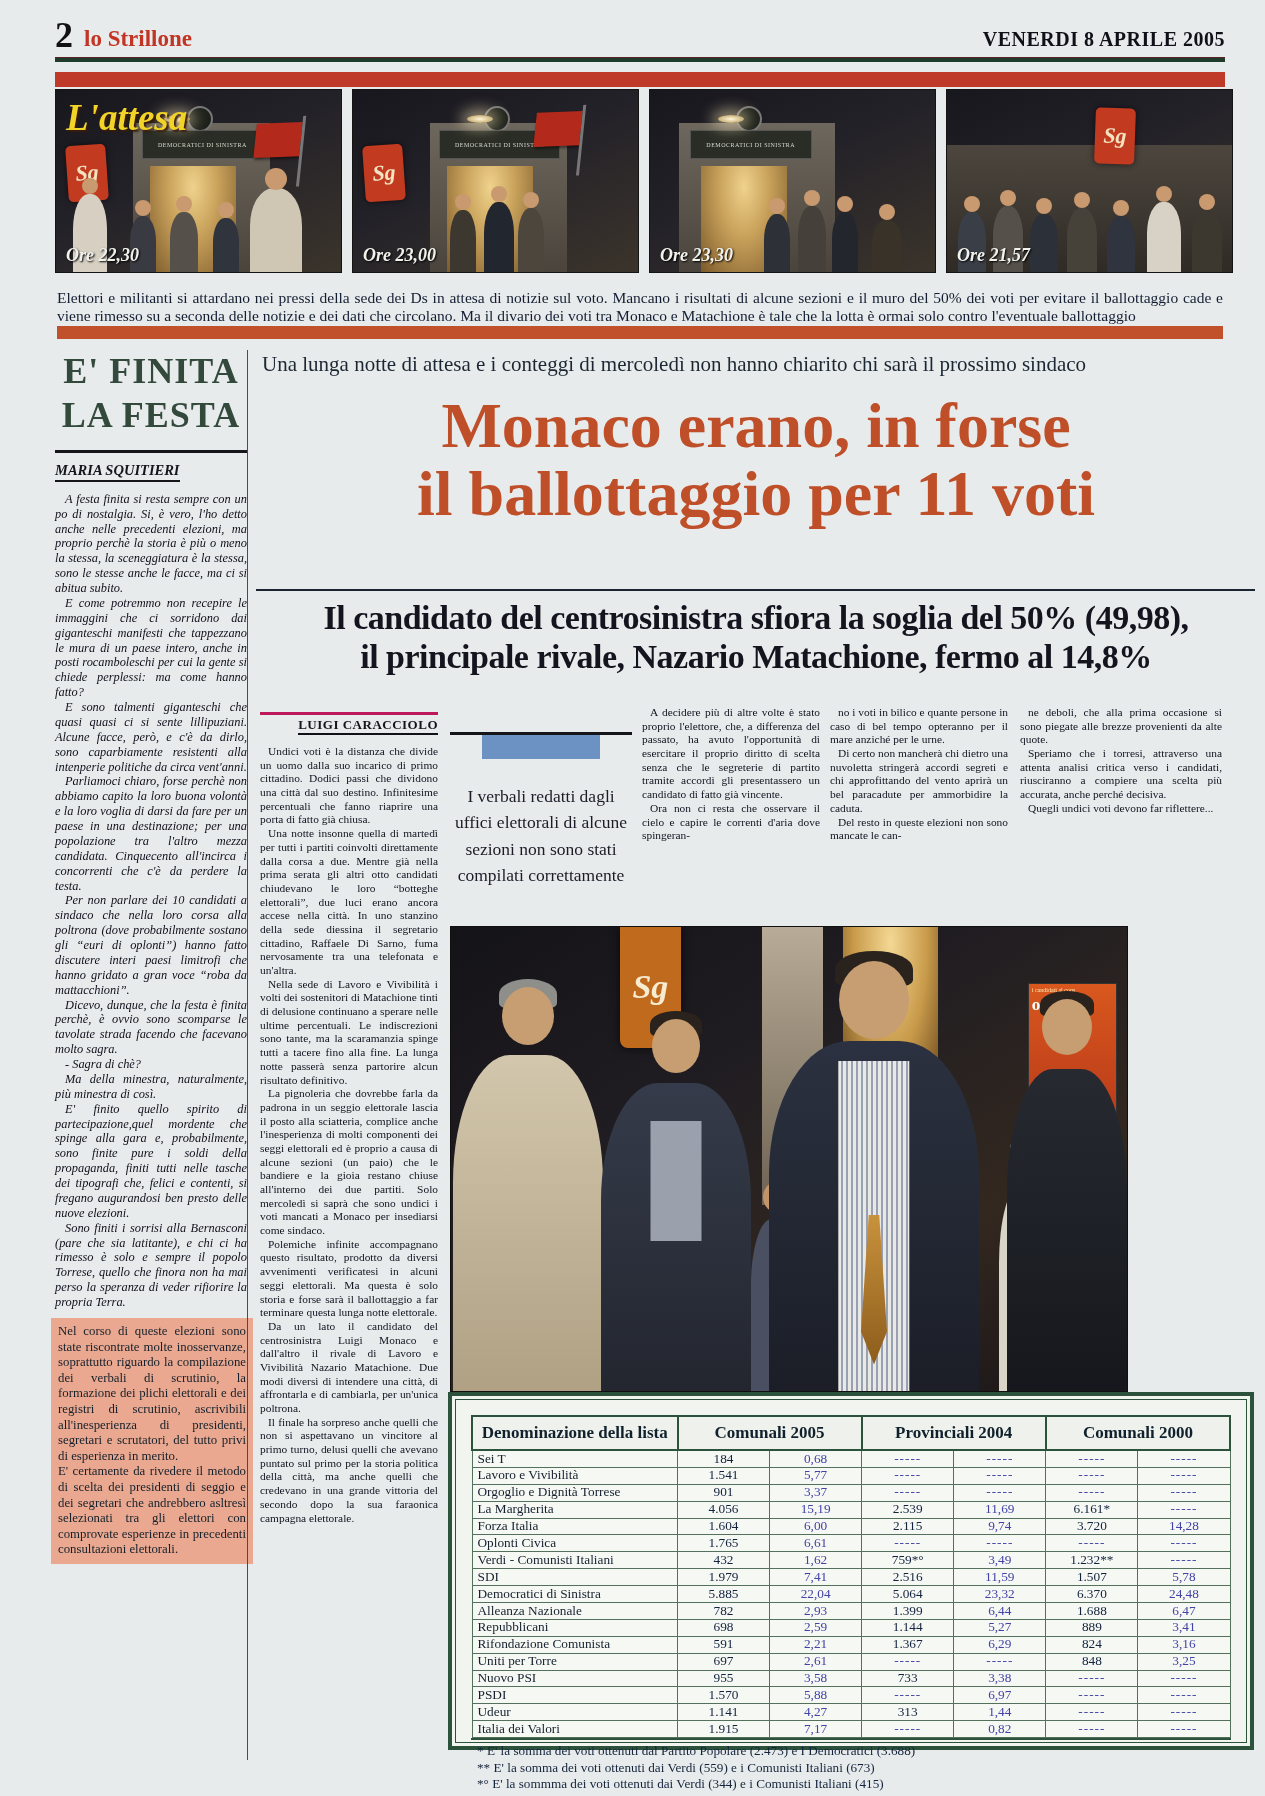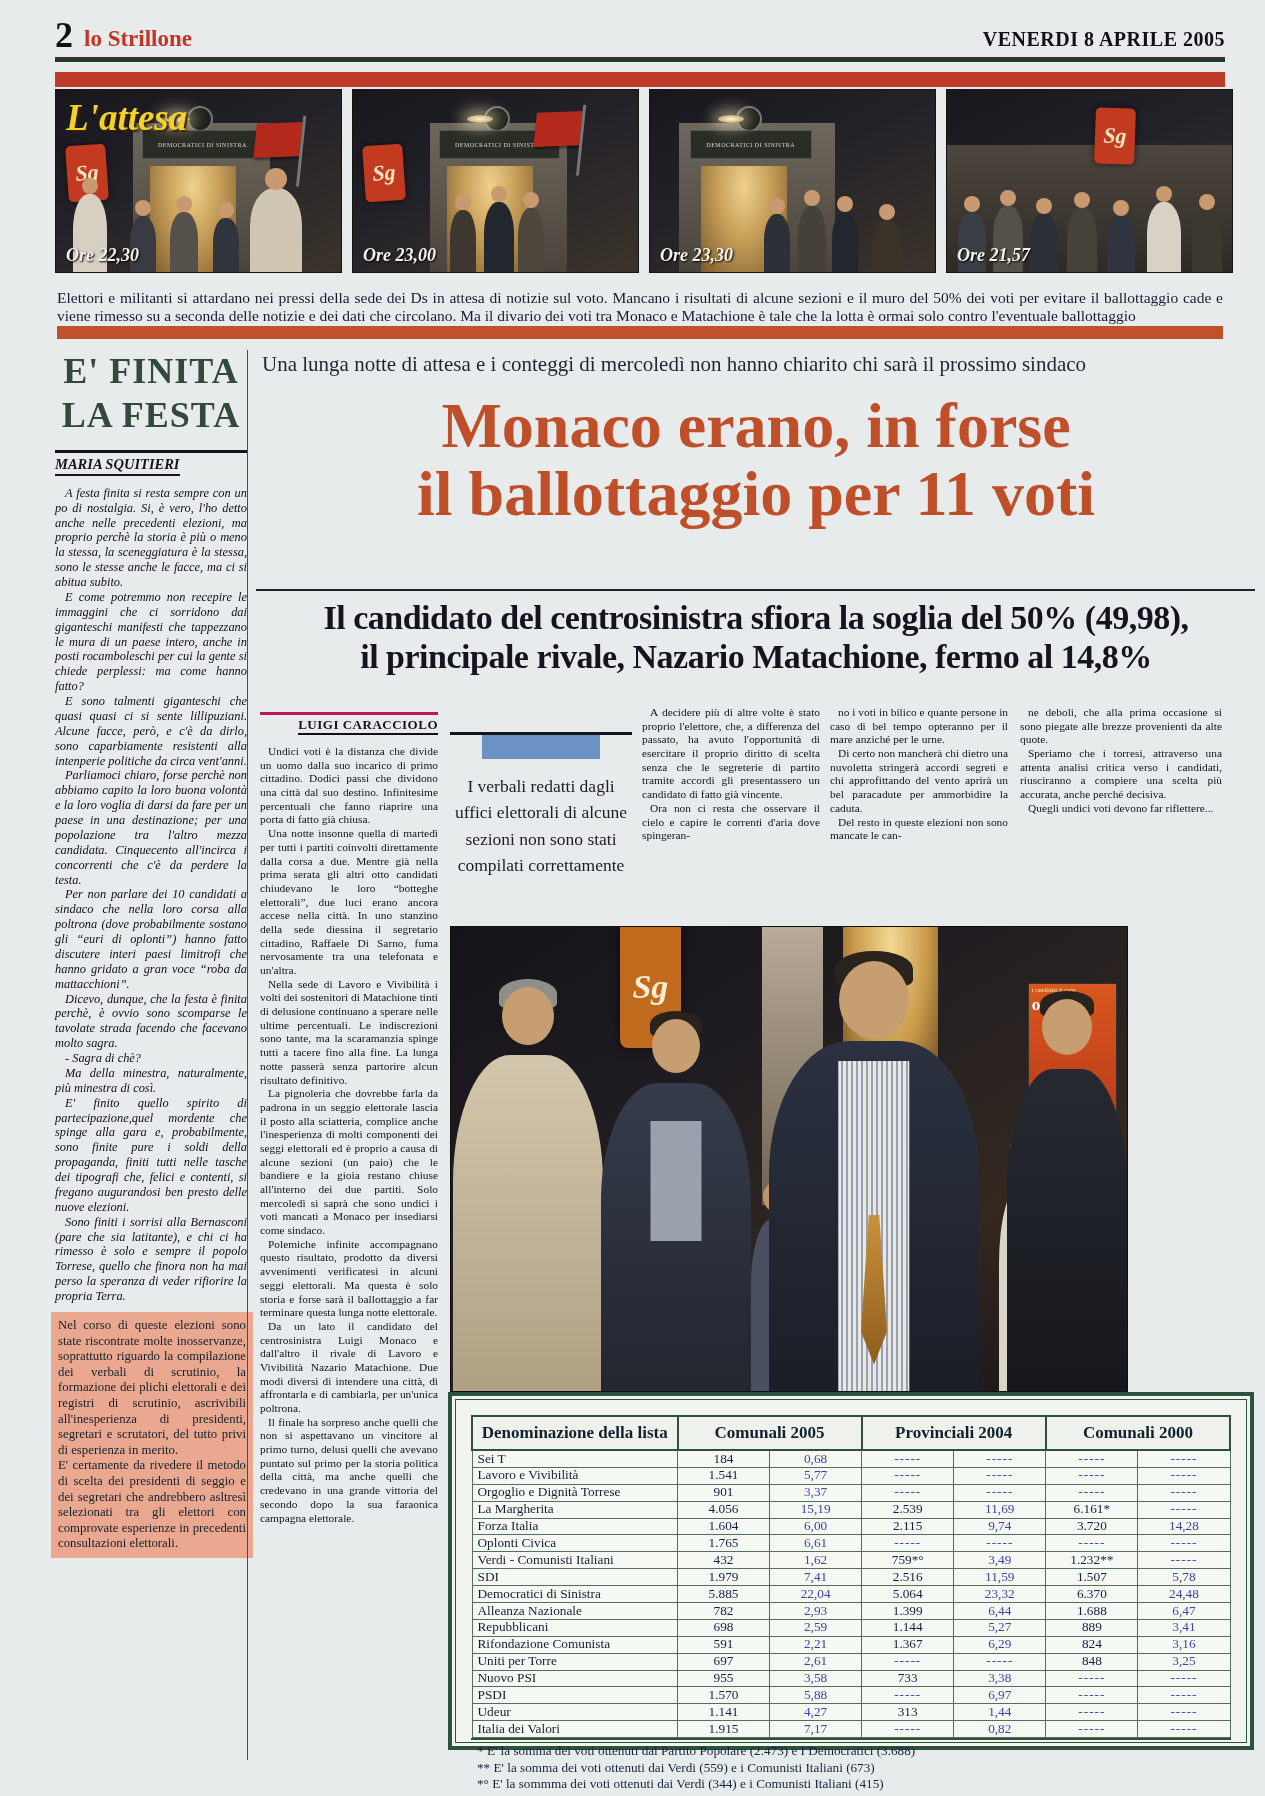--- a/index.html
+++ b/index.html
@@ -44,21 +44,21 @@
                 font-style:italic;text-shadow:2px 2px 2px #3a1c08;}
   .time-label{position:absolute;left:10px;bottom:6px;color:#f2f2ec;font-size:18px;font-weight:bold;
               font-style:italic;text-shadow:1px 1px 2px #000;}
   .strip-caption{font-size:15.5px;line-height:1.18;color:#141e33;text-align:justify;}
   .orange-bar{height:13px;background:#c0512b;}
 
   
   .left-col{width:192px;}
   .left-title{font-size:36px;line-height:1.22;font-weight:bold;color:#33493c;text-align:center;
               letter-spacing:1px;}
-  .byline-block{margin-top:12px;border-top:3px solid #15151a;padding-top:2px;}
+  .byline-block{margin-top:12px;border-top:3px solid #15151a;padding-top:8px;}
   .byline-block span{display:inline-block;border-bottom:2px solid #15151a;font-weight:bold;
                      font-style:italic;font-size:14.5px;padding-bottom:1px;}
   .left-body p{margin:0;font-style:italic;font-size:12.4px;line-height:1.2;text-align:justify;
                text-indent:10px;color:#10101c;}
   .left-body{margin-top:10px;}
   .salmon-box{margin-top:8px;background:#e9a88f;padding:6px 7px;margin-left:-4px;margin-right:-6px;}
   .salmon-box p{margin:0;font-size:12.8px;line-height:1.22;text-align:justify;color:#15202c;}
   .v-divider{width:1px;background:#4a4a52;}
 
   
@@ -69,21 +69,21 @@
            letter-spacing:-.5px;}
 
   
   .newscol p{margin:0;font-size:11.4px;line-height:1.2;text-align:justify;text-indent:8px;color:#10131f;}
   .caracciolo-byline{border-top:3px solid #be185d;text-align:right;text-decoration:underline;}
   .caracciolo-byline span{display:inline-block;border-bottom:2px solid #101018;font-weight:bold;
                           font-size:13px;letter-spacing:.5px;}
   .col-body{margin-top:10px;}
   .pq-rule{height:3px;background:#15151a;}
   .pq-block{width:118px;height:24px;background:#6c92c4;margin:0 auto;}
-  .pull-quote{margin-top:14px;font-size:17.5px;line-height:1.5;text-align:center;color:#1c1c28;}
+  .pull-quote{margin-top:24px;font-size:17.5px;line-height:1.5;text-align:center;color:#1c1c28;}
 
   
   .main-photo{background:linear-gradient(150deg,#141318 0%,#201d22 35%,#33281f 70%,#171318 100%);
               overflow:hidden;border:1px solid #101010;}
   .mp-pillar{position:absolute;left:46%;top:0;width:9%;height:60%;
              background:linear-gradient(#b8ab97,#6e6353);}
   .mp-door{position:absolute;left:58%;top:0;width:14%;height:34%;
            background:radial-gradient(ellipse at 50% 10%,#f4d894 0%,#c89a4a 55%,#6e4d20 100%);}
   .mp-sg{position:absolute;left:25%;top:0;width:9%;height:26%;background:#c06a1e;border-radius:0 0 8px 8px;
          display:flex;align-items:center;justify-content:center;box-shadow:0 0 10px rgba(0,0,0,.7);}

